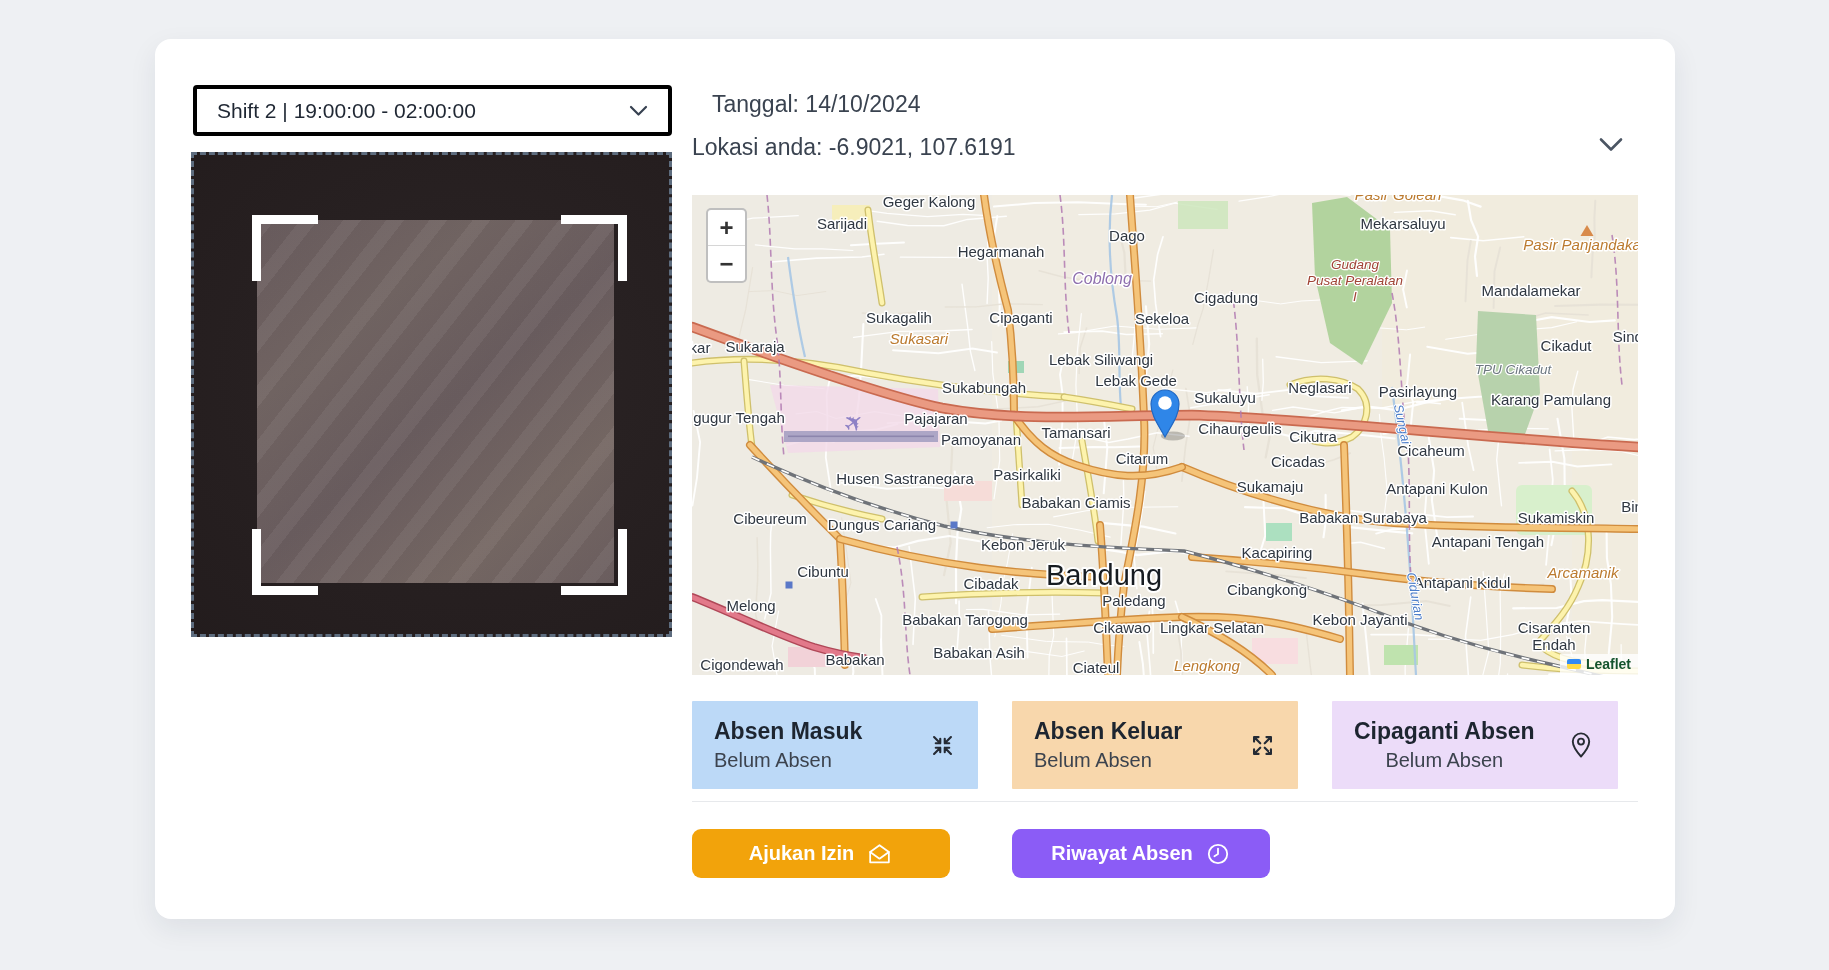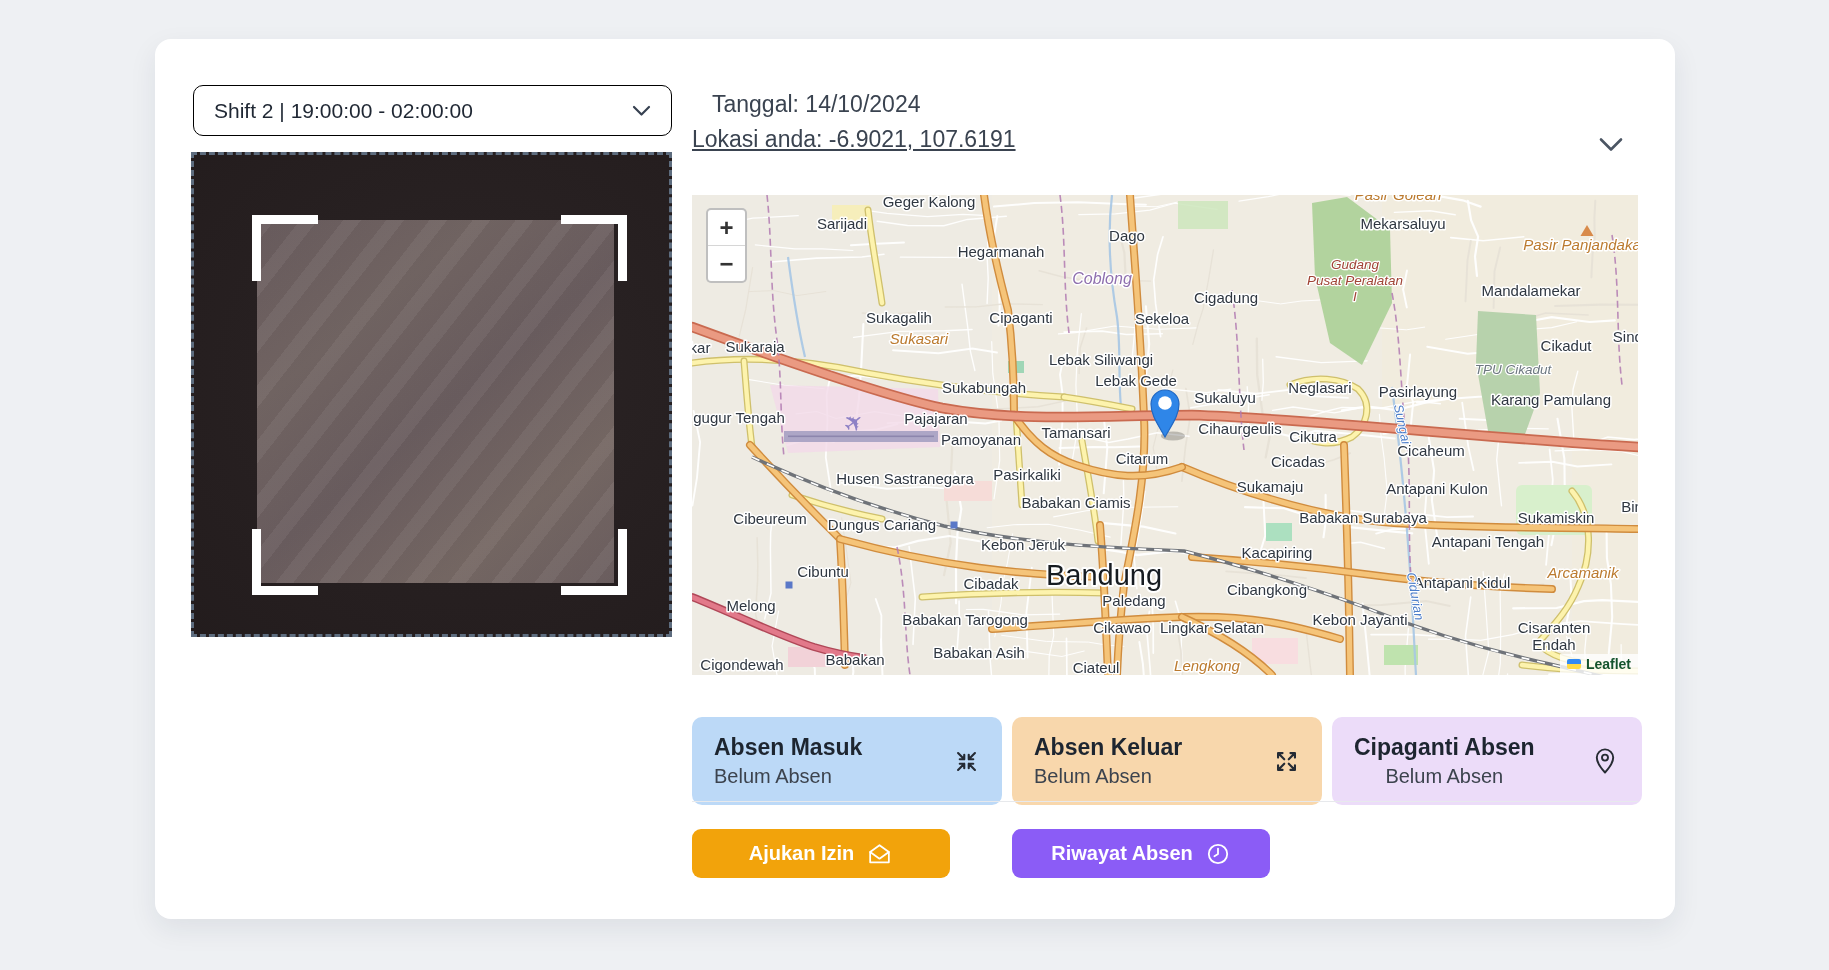--- a/index.html
+++ b/index.html
@@ -10,21 +10,21 @@
     -webkit-font-smoothing:antialiased;
   }
   .main-card{
     position:absolute;left:155px;top:39px;width:1520px;height:880px;
     background:#ffffff;border-radius:16px;
     box-shadow:0 10px 28px rgba(30,41,59,.08);
   }
   
   .shift-select{
     position:absolute;left:38px;top:46px;width:479px;height:51px;
-    box-sizing:border-box;border:1px solid #000000;border-radius:10px;
+    box-sizing:border-box;border:4px solid #000000;border-radius:4px;
     background:#fff;display:flex;align-items:center;justify-content:space-between;
     padding:0 20px;font-size:21px;font-weight:500;color:#1f2733;cursor:pointer;
   }
   .camera{
     position:absolute;left:36px;top:113px;width:481px;height:485px;
     box-sizing:border-box;border:3px dashed #5d6c7e;
     background:radial-gradient(120% 105% at 58% 45%, #2b2425 0%, #251e1f 55%, #1f191a 100%);
   }
   .cam-inner{
     position:absolute;left:63px;top:65px;width:357px;height:363px;
@@ -35,21 +35,21 @@
     background:repeating-linear-gradient(128deg,rgba(255,255,255,.03) 0 14px,rgba(0,0,0,.04) 14px 34px);
   }
   .bracket{position:absolute;width:57px;height:57px;}
   .br-tl{left:58px;top:60px;border-top:9px solid #fff;border-left:9px solid #fff;}
   .br-tr{left:367px;top:60px;border-top:9px solid #fff;border-right:9px solid #fff;}
   .br-bl{left:58px;top:374px;border-bottom:9px solid #fff;border-left:9px solid #fff;}
   .br-br{left:367px;top:374px;border-bottom:9px solid #fff;border-right:9px solid #fff;}
   
   .hdr{position:absolute;left:537px;top:52px;}
   .hdr .date{font-size:23px;font-weight:500;color:#3a4350;margin-left:20px;}
-  .hdr .loc{font-size:23px;font-weight:500;color:#3a4350;text-decoration:underline;margin-top:8px;cursor:pointer;display:inline-block;}
+  .hdr .loc{font-size:23px;font-weight:500;color:#3a4350;margin-top:16px;cursor:pointer;display:inline-block;}
   .panel-chevron{position:absolute;left:1444px;top:98px;width:24px;height:16px;cursor:pointer;}
   .map{
     position:absolute;left:537px;top:156px;width:946px;height:480px;
     background:#f0ece2;overflow:hidden;
   }
   .map svg{position:absolute;left:0;top:0;}
   .zoomctl{
     position:absolute;left:14px;top:13px;width:37px;background:#fff;
     border:2px solid rgba(0,0,0,.25);border-radius:5px;z-index:5;
   }
@@ -59,23 +59,23 @@
   }
   .zoomctl .zbtn:first-child{border-bottom:1px solid #d6d6d6;}
   .attrib{
     position:absolute;right:0;bottom:0;background:rgba(255,255,255,.8);
     padding:2px 7px 3px 7px;display:flex;align-items:center;gap:5px;z-index:5;
     font-size:14px;font-weight:700;color:#14532d;cursor:pointer;margin-left:22px;
   }
   .ua-flag{width:14px;height:10px;border-radius:2px;background:linear-gradient(#338AF3 50%,#FFDA44 50%);}
   
   .scard{
-    position:absolute;top:662px;height:88px;width:310px;border-radius:10px;
+    position:absolute;top:662px;height:88px;width:286px;border-radius:1px;
     box-sizing:border-box;display:flex;align-items:center;justify-content:space-between;
-    padding:0 22px;cursor:pointer;margin-top:16px;
+    padding:0 22px;cursor:pointer;
   }
   .scard .txt{display:flex;flex-direction:column;gap:4px;}
   .scard .title{font-size:23px;font-weight:700;color:#1d2530;}
   .scard .sub{font-size:20px;color:#3c434e;}
   .scard.center .txt{align-items:center;}
   .divider{position:absolute;left:537px;top:762px;width:946px;height:1px;background:#e7e9ec;}
   .abtn{
     position:absolute;top:790px;height:49px;width:258px;border:none;border-radius:9px;
     display:flex;align-items:center;justify-content:center;gap:12px;
     font-family:"Liberation Sans",sans-serif;font-size:20px;font-weight:600;color:#fff;cursor:pointer;

